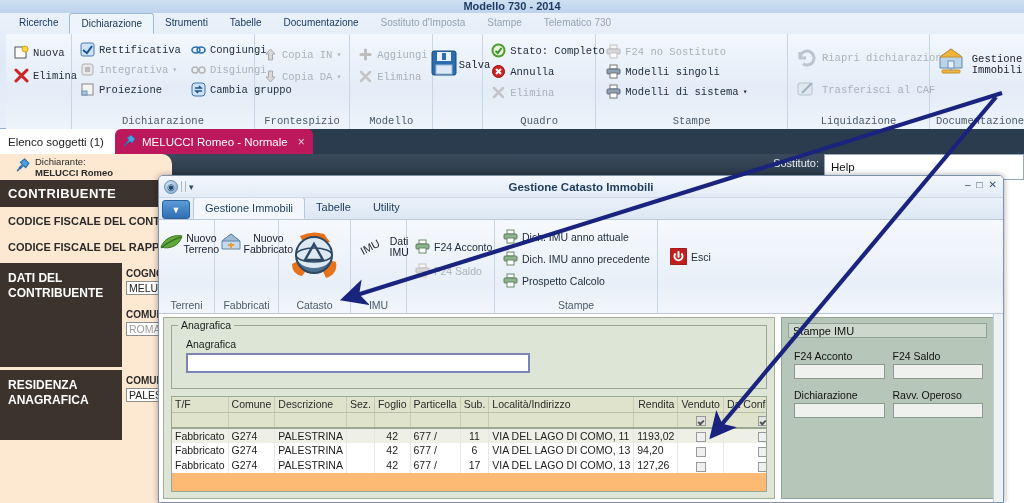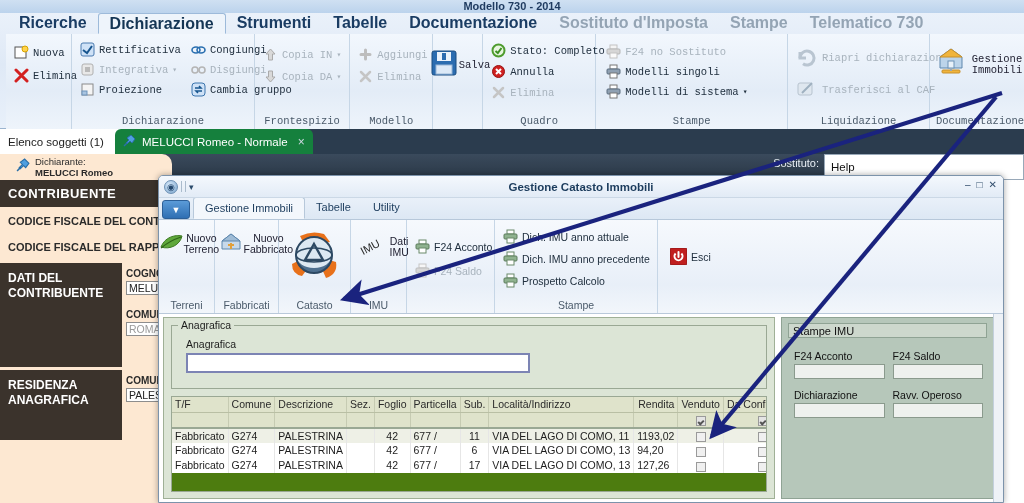--- a/index.html
+++ b/index.html
@@ -20,22 +20,22 @@
   .ribbon-wrap {
     position: absolute; left: 0; top: 13px; width: 1024px; height: 116px;
     background: linear-gradient(#eaf1fa, #dfe9f6 45%, #e8f0fa);
     border-bottom: 1px solid #9bb4cf;
   }
   
   .rtabs { position: absolute; left: 0; top: 0; height: 21px; width: 100%;
     display: flex; align-items: flex-end; padding-left: 8px; gap: 0px;
     background: linear-gradient(#dcе8f6,#d2e1f2); }
   .rtab {
-    font-size: 16px; color: #1a3c63; padding: 3px 11px 4px 11px;
-    height: 21px; line-height: 14px; white-space: nowrap; cursor: default; font-weight: bold;
+    font-size: 10px; color: #1a3c63; padding: 3px 11px 4px 11px;
+    height: 21px; line-height: 14px; white-space: nowrap; cursor: default;
   }
   .rtab.active {
     background: #eef4fb; border: 1px solid #9dbada; border-bottom: 1px solid #eef4fb;
     border-radius: 3px 3px 0 0; color: #143554;
   }
   .rtab.dim { color: #94a4b4; }
 
   .ribbon {
     position: absolute; left: 6px; top: 21px; width: 100%; height: 95px;
     background: linear-gradient(#f2f7fd, #e3ecf7 60%, #eef4fb);
@@ -68,21 +68,21 @@
   
   .doctabs {
     position: absolute; left: 0; top: 129px; width: 1024px; height: 25px;
     background: #2b3c4e;
   }
   .dtab {
     position: absolute; top: 0; height: 25px; display: flex; align-items: center;
     gap: 6px; padding: 0 8px; font-size: 11.5px; cursor: default;
   }
   .dtab.inactive { left: 0; background: #ffffff; color: #222; border-radius: 0 6px 0 0; }
-  .dtab.active { left: 115px; background: #15803d; color: #ffffff; border-radius: 6px 6px 0 0; }
+  .dtab.active { left: 115px; background: #be185d; color: #ffffff; border-radius: 6px 6px 0 0; }
   .dtab .x { font-size: 12px; color: #555; margin-left: 4px; }
   .dtab.active .x { color: #cfd9e3; }
 
   
   .content-band {
     position:absolute; left:0; top:154px; width:1024px; height:349px; background:#ffffff;
   }
   .dark-bar {
     position:absolute; left:0; top:0; width:1024px; height:22px;
     background: linear-gradient(#3a4a5c,#2c3a49);
@@ -195,21 +195,21 @@
     font-size:10.5px; color:#1c1c1c; padding:0 3px;
   }
   .fieldset .sublabel { position:absolute; left:14px; top:12px; font-size:10.5px; color:#1c1c1c; }
   .fieldset input.anag {
     position:absolute; left:14px; top:27px; width:344px; height:20px;
     background:#ffffff; border:2px solid #7c84b4; font-size:11px; padding:0 4px;
     font-family:"Liberation Sans", sans-serif;
   }
 
   
-  .tbl { position:absolute; left:7px; top:78px; right:7px; bottom:6px; background:#4d7c0f;
+  .tbl { position:absolute; left:7px; top:78px; right:7px; bottom:6px; background:#fdba74;
          border:1px solid #9aa894; overflow:hidden; }
   table.grid { border-collapse:collapse; width:100%; font-size:10.5px; }
   table.grid th {
     background:#dfe3cb; color:#2a2a2a; font-weight:normal; text-align:left;
     padding:1px 3px; border-right:1px solid #c6cbb2; border-bottom:1px solid #b9bfa4;
     height:15px; white-space:nowrap;
   }
   table.grid tr.filter td {
     background:#dfe3cb; border-right:1px solid #c6cbb2; border-bottom:2px solid #9aa894;
     height:15px; padding:1px 3px; text-align:center;

